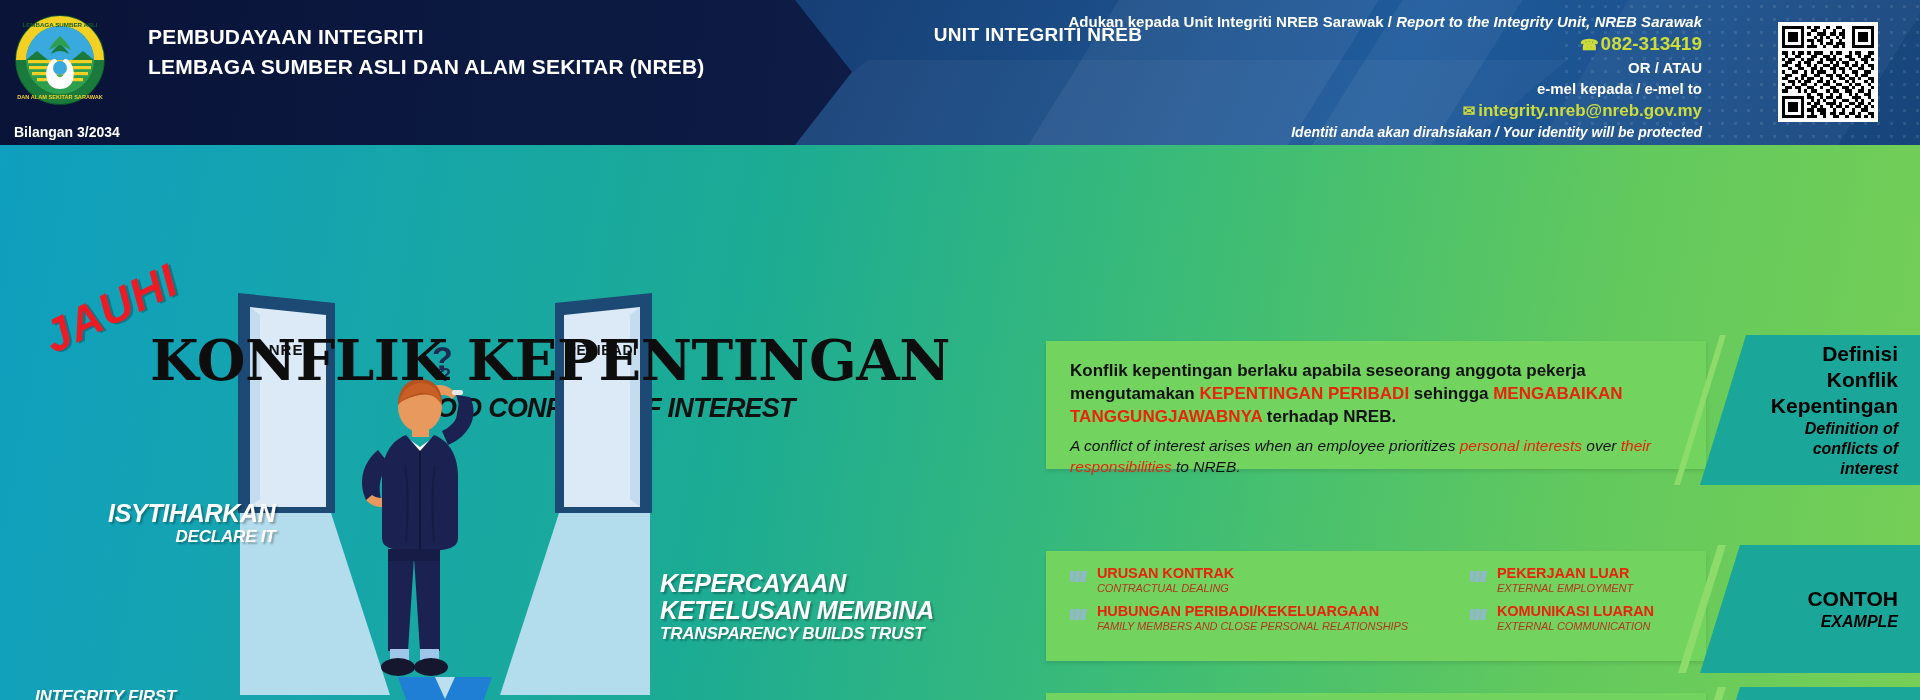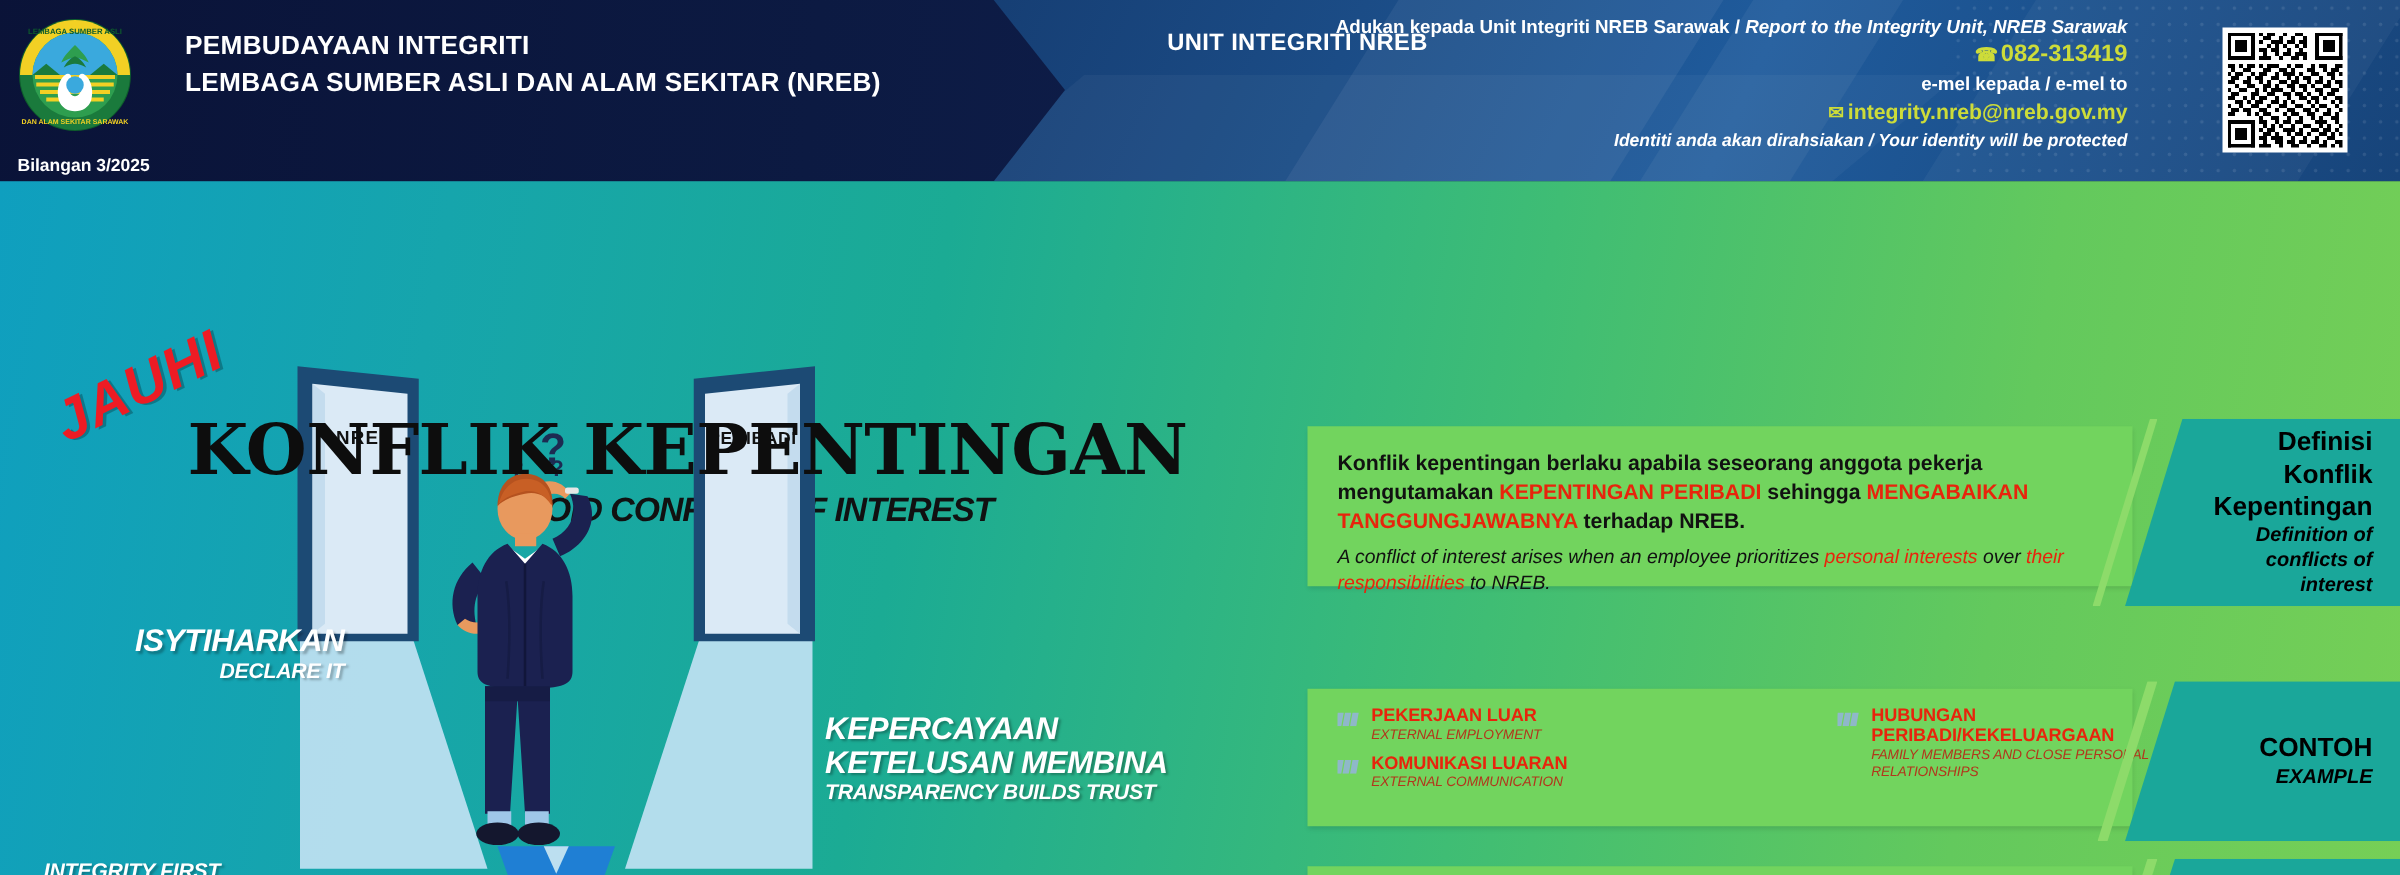--- a/index.html
+++ b/index.html
@@ -222,33 +222,34 @@
       <text x="46" y="13" font-size="6.2" fill="#0e5c2c" font-family="Liberation Sans, sans-serif" font-weight="bold" text-anchor="middle">LEMBAGA SUMBER ASLI</text>
       <text x="46" y="85" font-size="5.6" fill="#f2d024" font-family="Liberation Sans, sans-serif" font-weight="bold" text-anchor="middle">DAN ALAM SEKITAR SARAWAK</text>
     </svg>
   </div>
 
   <div id="org-titles">
     <div id="org-line1">PEMBUDAYAAN INTEGRITI</div>
     <div id="org-line2">LEMBAGA SUMBER ASLI DAN ALAM SEKITAR (NREB)</div>
   </div>
 
-  <div id="issue-no">Bilangan 3/2025</div>
+  <div id="issue-no">Bilangan 3/2034</div>
 
   <div id="unit-title">UNIT INTEGRITI NREB</div>
 
   <div id="contact-block">
     <div class="cl">
       <span>Adukan kepada Unit Integriti NREB Sarawak</span>
       <span>/</span>
       <span class="it">Report to the Integrity Unit, NREB Sarawak</span>
     </div>
     <div class="phone">
       <span class="ph-icon">☎</span><span>082-313419</span>
     </div>
+    <div class="ortxt">OR / ATAU</div>
     <div class="emaillabel">e-mel kepada / e-mel to</div>
     <div class="email">
       <span class="mail-icon">✉</span><span>integrity.nreb@nreb.gov.my</span>
     </div>
     <div class="protect">Identiti anda akan dirahsiakan / Your identity will be protected</div>
   </div>
 
   <div id="qr">
     <svg width="92" height="92" viewBox="0 0 29 29" shape-rendering="crispEdges">
       <rect width="29" height="29" fill="#fff"></rect>
@@ -575,46 +576,59 @@
   <div id="ex-grid">
     <div class="ex-item">
       <span class="ex-bullet">
         <svg width="20" height="11" viewBox="0 0 20 11">
             <polygon points="0,0 5,0 3,11 -2,11" fill="#8fb8c9"></polygon>
             <polygon points="6,0 11,0 9,11 4,11" fill="#8fb8c9"></polygon>
             <polygon points="12,0 17,0 15,11 10,11" fill="#8fb8c9"></polygon>
           </svg>
       </span>
       <span>
-        <span class="ex-ms" style="display:block">PEKERJAAN LUAR</span>
-        <span class="ex-en" style="display:block">EXTERNAL EMPLOYMENT</span>
+        <span class="ex-ms" style="display:block">URUSAN KONTRAK</span>
+        <span class="ex-en" style="display:block">CONTRACTUAL DEALING</span>
       </span>
     </div>
     <div class="ex-item">
       <span class="ex-bullet">
         <svg width="20" height="11" viewBox="0 0 20 11">
             <polygon points="0,0 5,0 3,11 -2,11" fill="#8fb8c9"></polygon>
             <polygon points="6,0 11,0 9,11 4,11" fill="#8fb8c9"></polygon>
             <polygon points="12,0 17,0 15,11 10,11" fill="#8fb8c9"></polygon>
           </svg>
       </span>
       <span>
-        <span class="ex-ms" style="display:block">HUBUNGAN PERIBADI/KEKELUARGAAN</span>
-        <span class="ex-en" style="display:block">FAMILY MEMBERS AND CLOSE PERSONAL RELATIONSHIPS</span>
+        <span class="ex-ms" style="display:block">PEKERJAAN LUAR</span>
+        <span class="ex-en" style="display:block">EXTERNAL EMPLOYMENT</span>
       </span>
     </div>
     <div class="ex-item">
       <span class="ex-bullet">
         <svg width="20" height="11" viewBox="0 0 20 11">
             <polygon points="0,0 5,0 3,11 -2,11" fill="#8fb8c9"></polygon>
             <polygon points="6,0 11,0 9,11 4,11" fill="#8fb8c9"></polygon>
             <polygon points="12,0 17,0 15,11 10,11" fill="#8fb8c9"></polygon>
           </svg>
       </span>
       <span>
+        <span class="ex-ms" style="display:block">HUBUNGAN PERIBADI/KEKELUARGAAN</span>
+        <span class="ex-en" style="display:block">FAMILY MEMBERS AND CLOSE PERSONAL RELATIONSHIPS</span>
+      </span>
+    </div>
+    <div class="ex-item">
+      <span class="ex-bullet">
+        <svg width="20" height="11" viewBox="0 0 20 11">
+            <polygon points="0,0 5,0 3,11 -2,11" fill="#8fb8c9"></polygon>
+            <polygon points="6,0 11,0 9,11 4,11" fill="#8fb8c9"></polygon>
+            <polygon points="12,0 17,0 15,11 10,11" fill="#8fb8c9"></polygon>
+          </svg>
+      </span>
+      <span>
         <span class="ex-ms" style="display:block">KOMUNIKASI LUARAN</span>
         <span class="ex-en" style="display:block">EXTERNAL COMMUNICATION</span>
       </span>
     </div>
   </div>
   <div id="tab2-accent"></div>
   <div class="tab" id="tab2">
     <span class="t-ms">CONTOH</span>
     <span class="t-en">EXAMPLE</span>
   </div>

